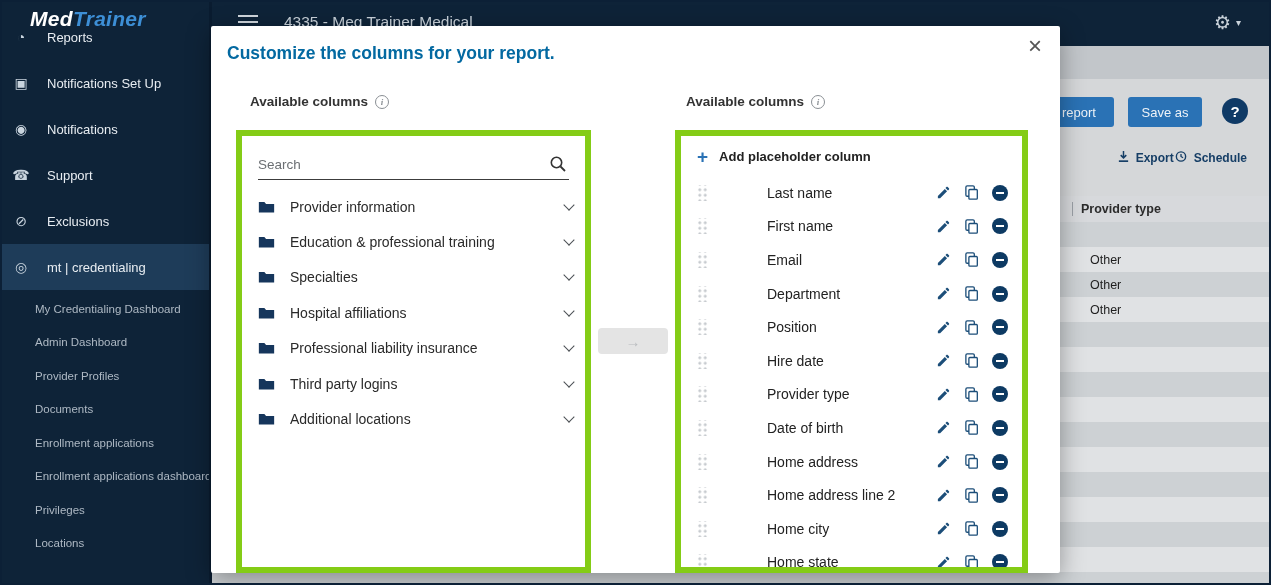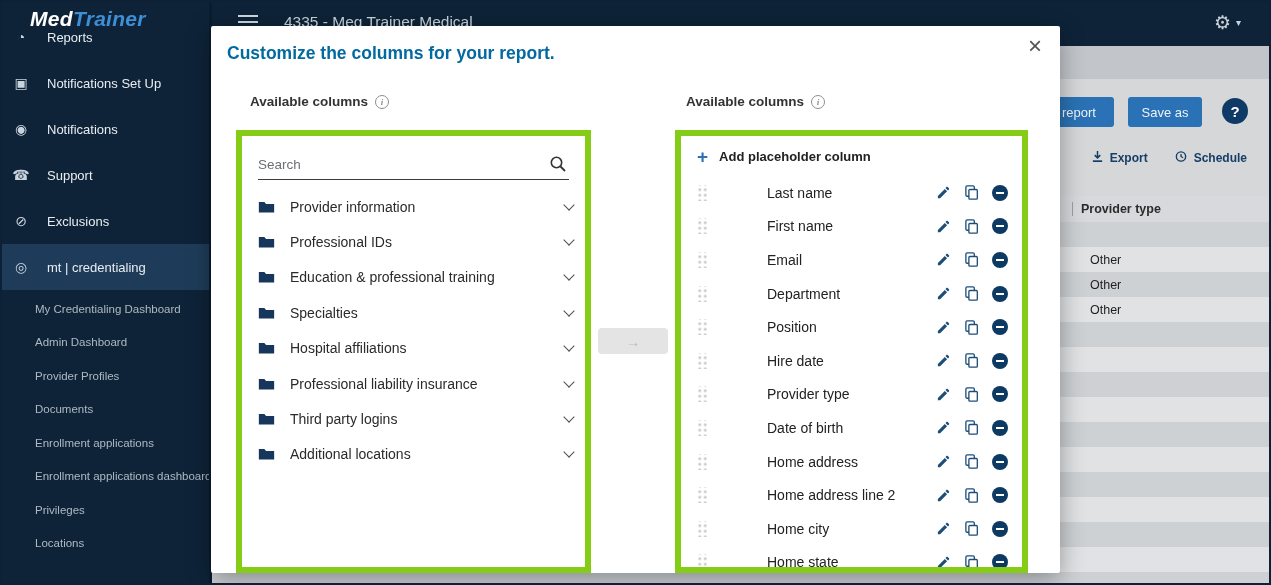--- a/index.html
+++ b/index.html
@@ -41,21 +41,21 @@
   .band { height:33px; background:#c2c6ca; }
   .btn { position:absolute; height:30px; border:none; border-radius:3px;
          background:#2a72b5; color:#eef3f8; font-size:13px; font-family:inherit;
          cursor:pointer; }
   .btn-report { left:832px; top:51px; width:70px; }
   .btn-saveas { left:916px; top:51px; width:74px; }
   .help-circle { position:absolute; left:1010px; top:52px; width:26px; height:26px;
                  border-radius:50%; background:#0f3a66; color:#fff; font-weight:bold;
                  font-size:15px; display:flex; align-items:center; justify-content:center;
                  cursor:pointer; }
-  .tools { position:absolute; top:104px; right:22px; display:flex; gap:26px; }
+  .tools { position:absolute; top:104px; right:22px; display:flex; }
   .tool { display:flex; align-items:center; gap:6px; color:#163e66; font-weight:bold;
           font-size:12px; cursor:pointer; }
   .table { position:absolute; left:0; right:0; top:150px; }
   .t-head { height:26px; background:#d7d9dc; display:flex; align-items:center; }
   .t-head span { margin-left:860px; border-left:1px solid #9aa0a6; padding-left:8px;
                  font-size:12.5px; font-weight:bold; color:#2b2b2b; }
   .t-row { height:25px; display:flex; align-items:center; }
   .t-row.dark { background:#cdd1d4; }
   .t-row.light { background:#e0e2e4; }
   .t-row span { margin-left:878px; font-size:12.5px; color:#1f1f1f; }
@@ -257,29 +257,20 @@
             </span>
             <span class="group-label">Provider information</span>
             <span class="chev"></span>
           </div>
           <div class="group-row">
             <span class="folder">
               <svg width="17" height="14" viewBox="0 0 20 16">
                 <path fill="#16365c" d="M1 2h6.5l2 2.5H19v10H1z"></path>
               </svg>
             </span>
-            <span class="group-label">Professional IDs</span>
-            <span class="chev"></span>
-          </div>
-          <div class="group-row">
-            <span class="folder">
-              <svg width="17" height="14" viewBox="0 0 20 16">
-                <path fill="#16365c" d="M1 2h6.5l2 2.5H19v10H1z"></path>
-              </svg>
-            </span>
             <span class="group-label">Education &amp; professional training</span>
             <span class="chev"></span>
           </div>
           <div class="group-row">
             <span class="folder">
               <svg width="17" height="14" viewBox="0 0 20 16">
                 <path fill="#16365c" d="M1 2h6.5l2 2.5H19v10H1z"></path>
               </svg>
             </span>
             <span class="group-label">Specialties</span>

